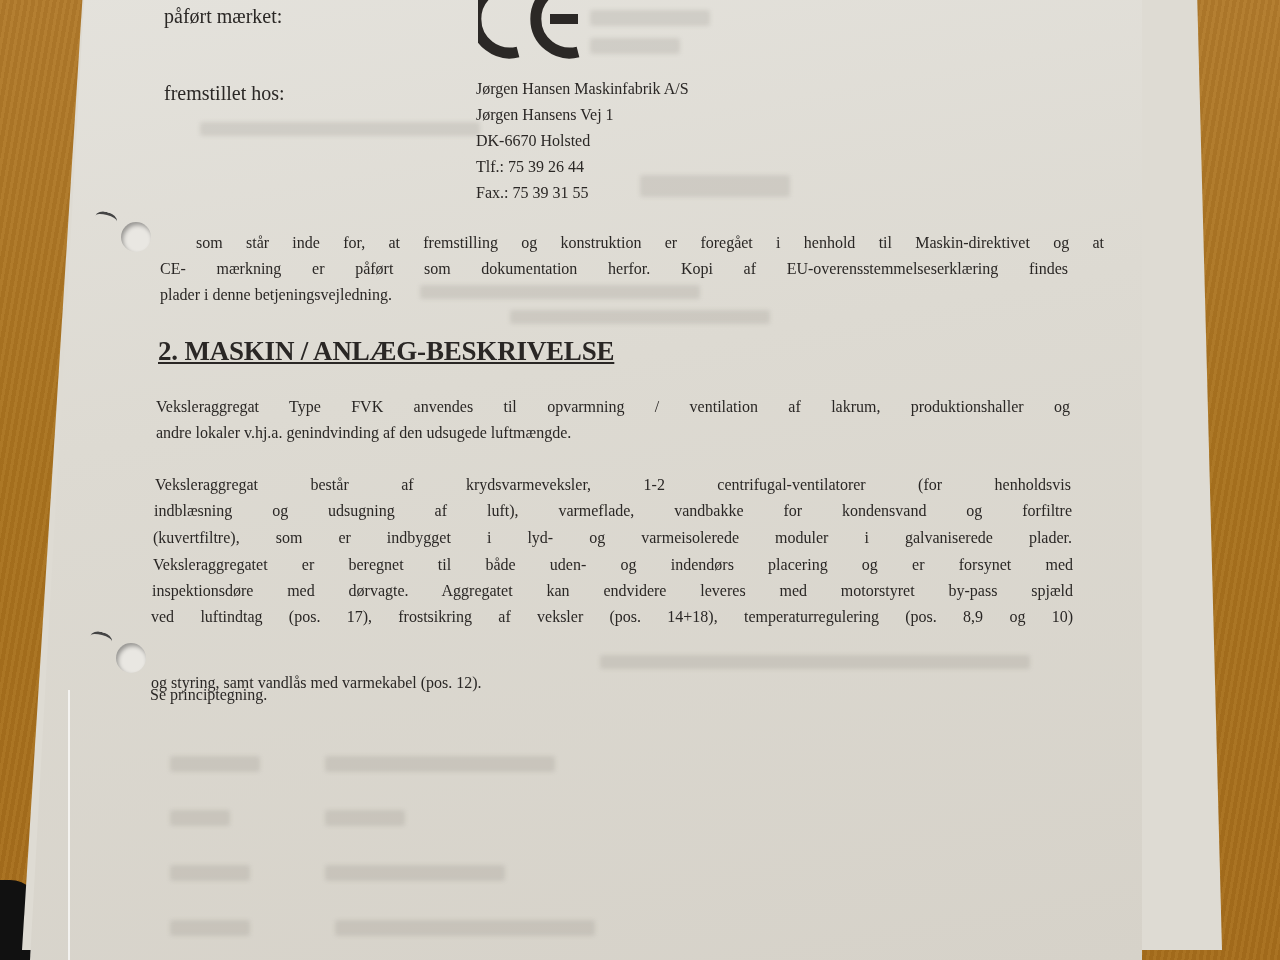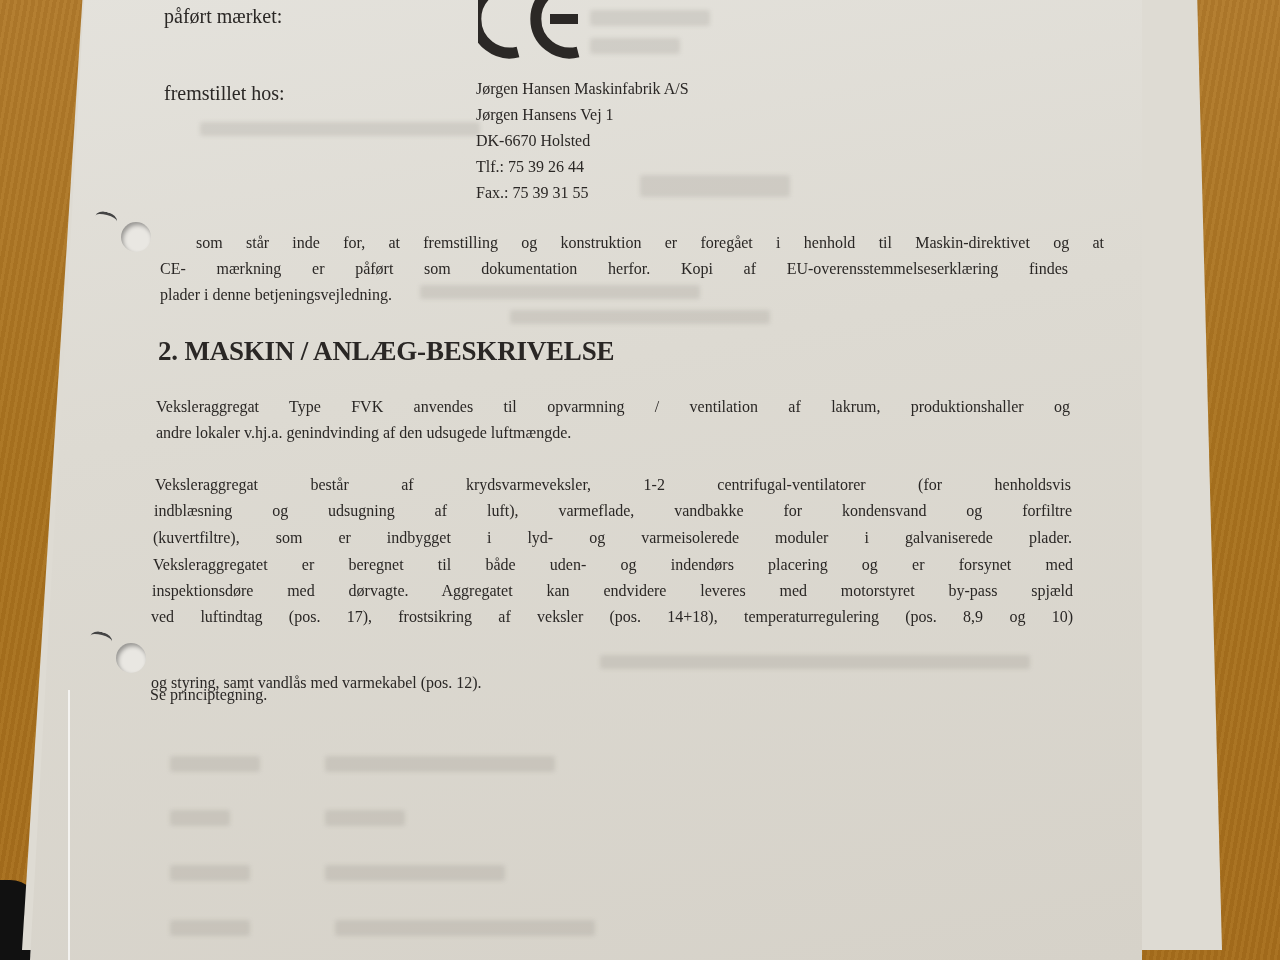--- a/index.html
+++ b/index.html
@@ -100,20 +100,21 @@
       text-align-last: justify;
     }
     .heading {
       position: absolute;
       left: 158px;
       top: 336px;
       font-size: 27px;
       font-weight: bold;
       color: #2a2725;
       letter-spacing: -0.2px;
+      text-decoration: underline;
     }
     .ce-mark {
       position: absolute;
       left: 478px;
       top: -20px;
       width: 110px;
       height: 80px;
     }
   </style>
 </head>

